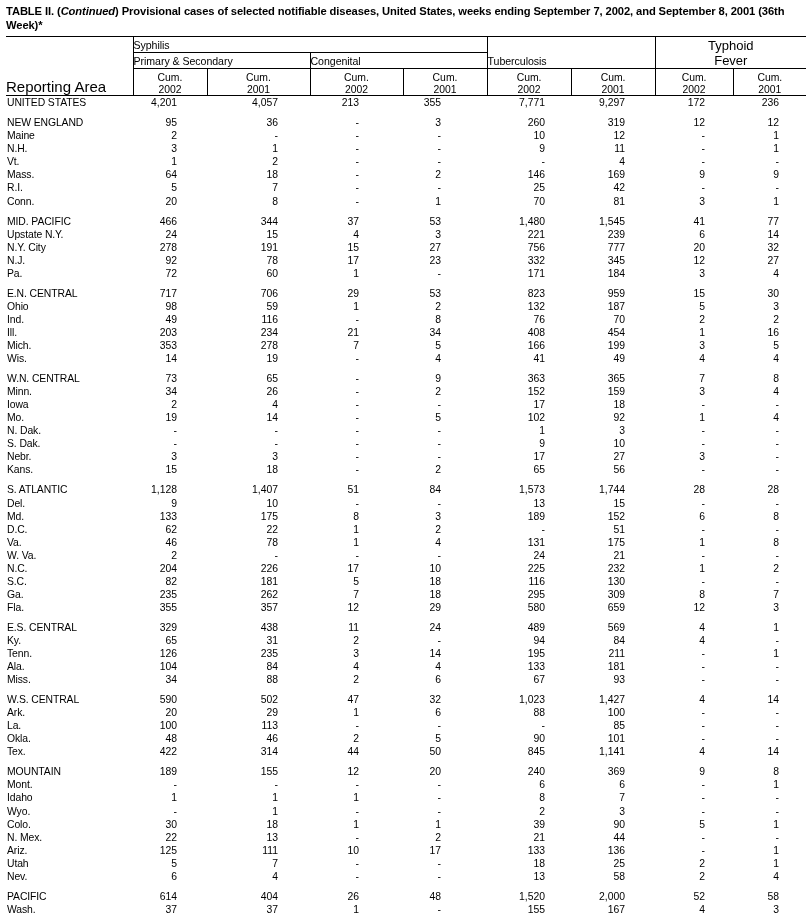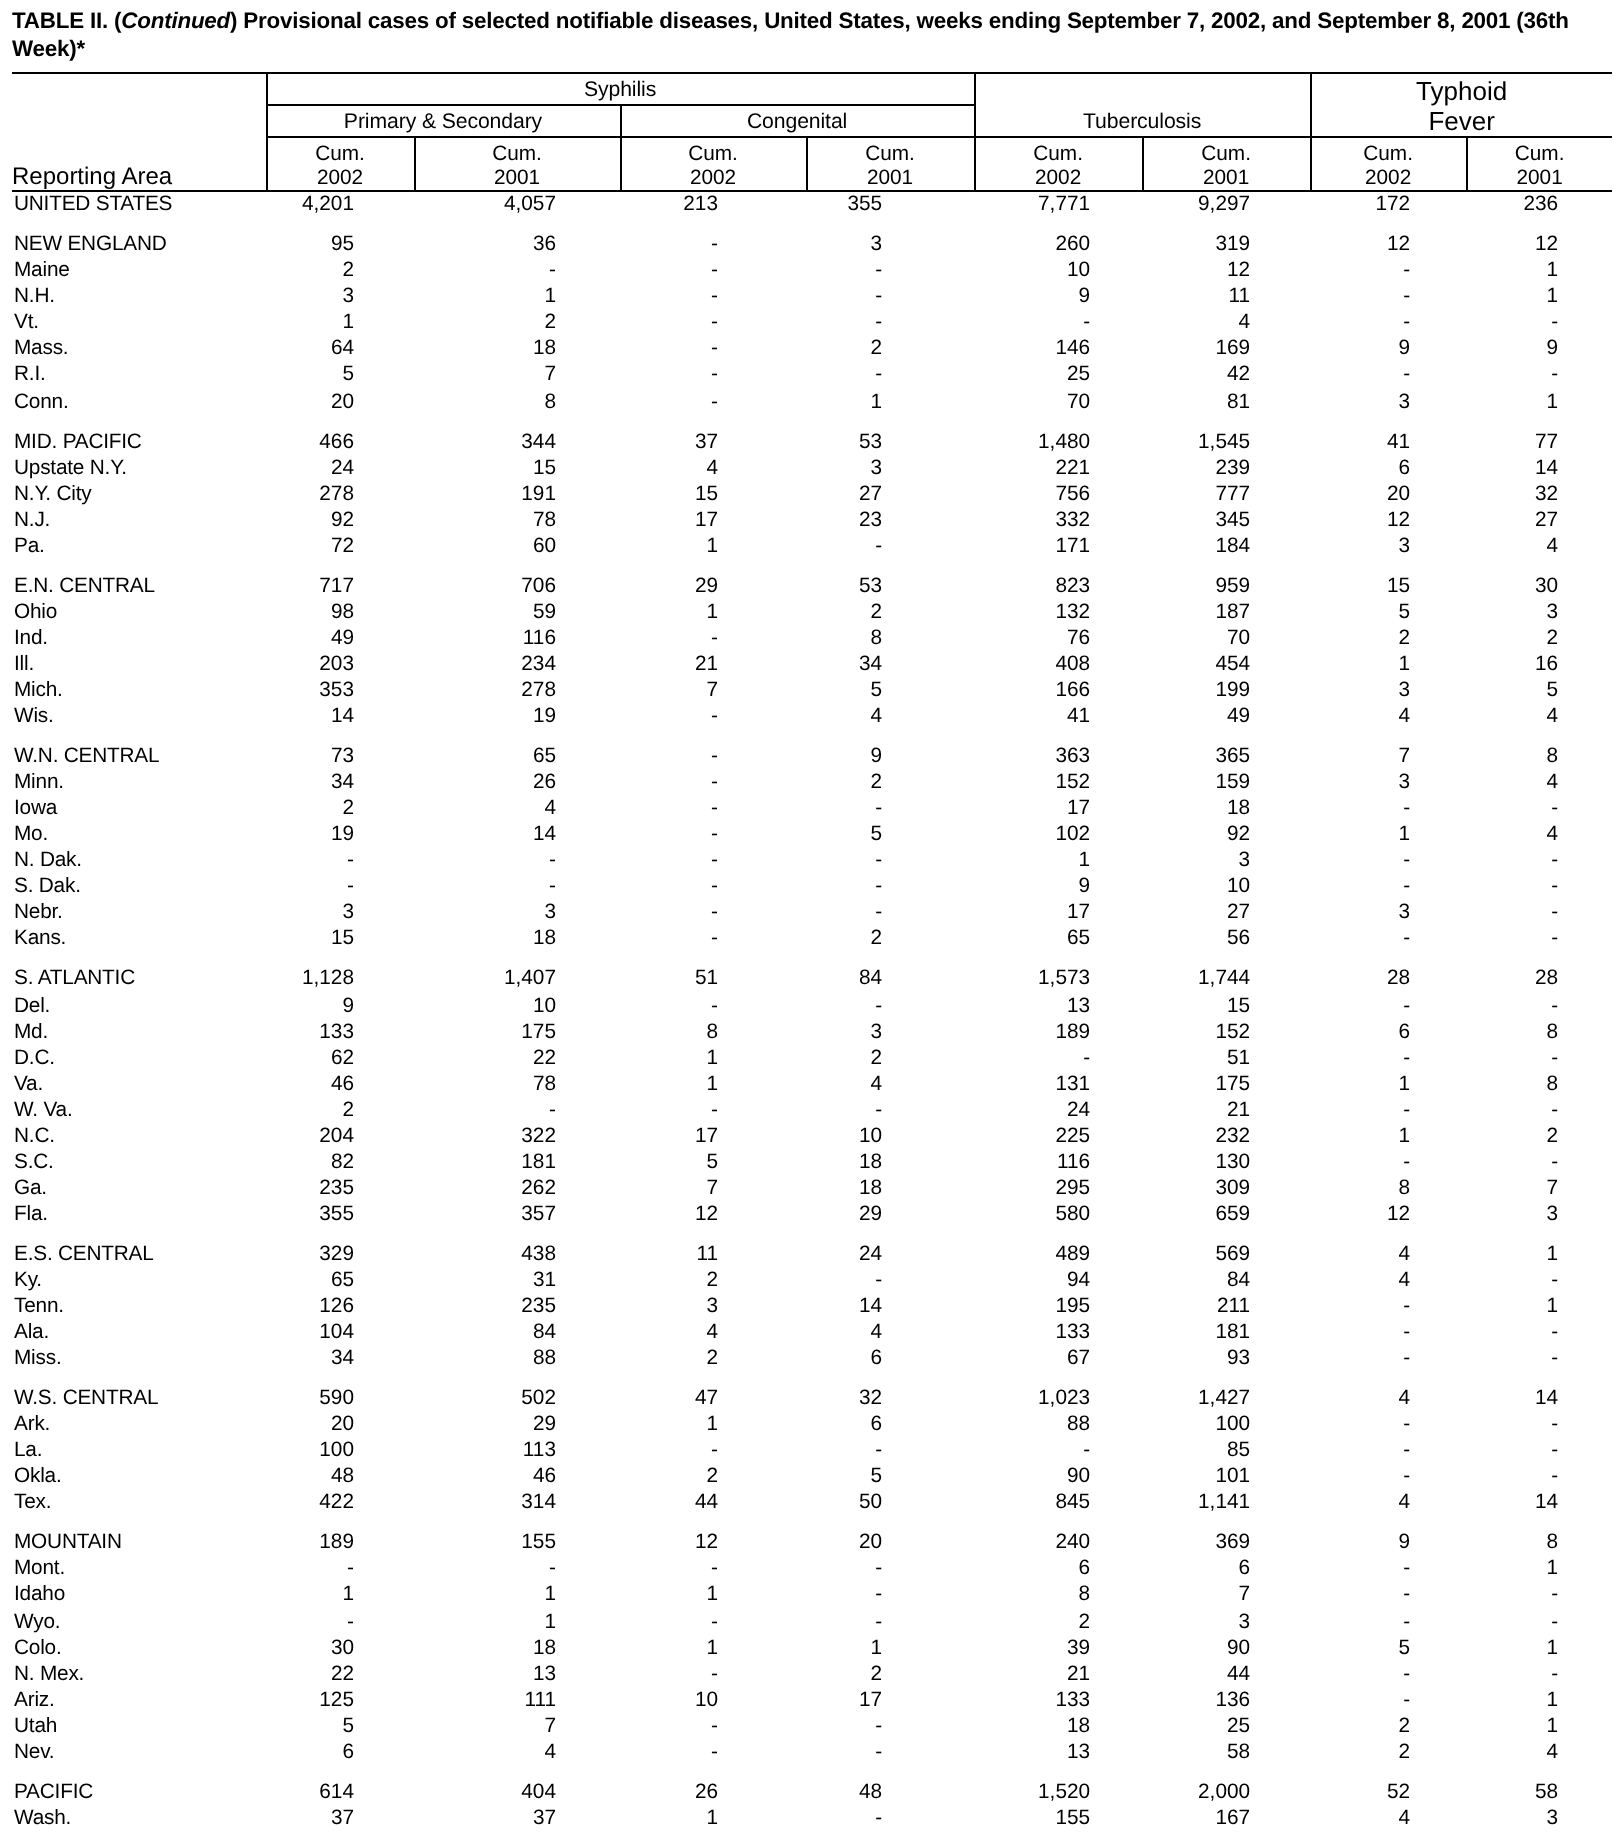--- a/index.html
+++ b/index.html
@@ -48,21 +48,20 @@
   }
 
   
   .rule-top    { border-top: 1.6px solid #000; }
   .rule-bot    { border-bottom: 1.1px solid #000; }
   .rule-bot-hv { border-bottom: 1.6px solid #000; }
   .vline-l     { border-left: 1.1px solid #000; }
 
   
   .grp {
-    text-align: center;
     font-weight: bold;
     font-size: 10.6px;
     height: 15px;
     line-height: 14px;
     letter-spacing: -0.05px;
   }
   .grp2 {
     text-align: center;
     font-weight: bold;
     font-size: 13px;
@@ -73,21 +72,21 @@
     text-align: center;
     font-weight: bold;
     font-size: 10.4px;
     line-height: 11.6px;
     height: 26px;
     padding-bottom: 1px;
   }
   .colhead .l1, .colhead .l2 { display: block; }
   .rephead {
     font-weight: bold;
-    font-size: 12px;
+    font-size: 15px;
     text-align: left;
     padding-left: 1px;
     padding-bottom: 1px;
     vertical-align: bottom;
   }
   .blankcell { }
 
   
   tr.drow td { height: 13.05px; line-height: 13.05px; }
   tr.drow td.area {
@@ -564,21 +563,21 @@
           <td class="num c3">-</td>
           <td class="num c4">-</td>
           <td class="num c5">24</td>
           <td class="num c6">21</td>
           <td class="num c7">-</td>
           <td class="num c8">-</td>
         </tr>
         <tr class="drow">
           <td class="area">N.C.</td>
           <td class="num c1">204</td>
-          <td class="num c2">322</td>
+          <td class="num c2">226</td>
           <td class="num c3">17</td>
           <td class="num c4">10</td>
           <td class="num c5">225</td>
           <td class="num c6">232</td>
           <td class="num c7">1</td>
           <td class="num c8">2</td>
         </tr>
         <tr class="drow">
           <td class="area">S.C.</td>
           <td class="num c1">82</td>

